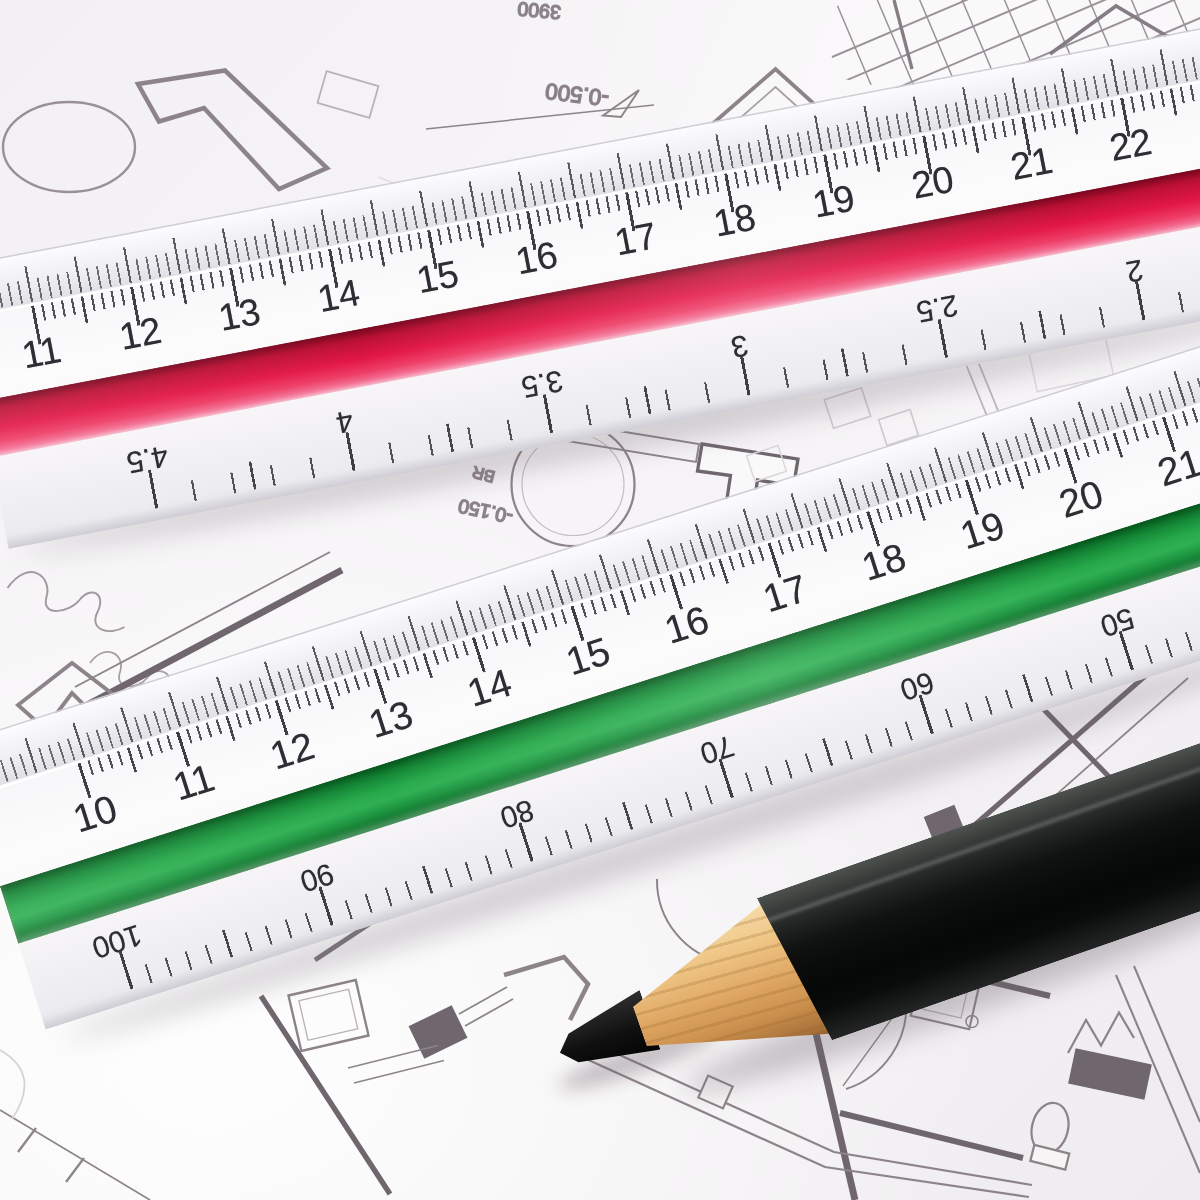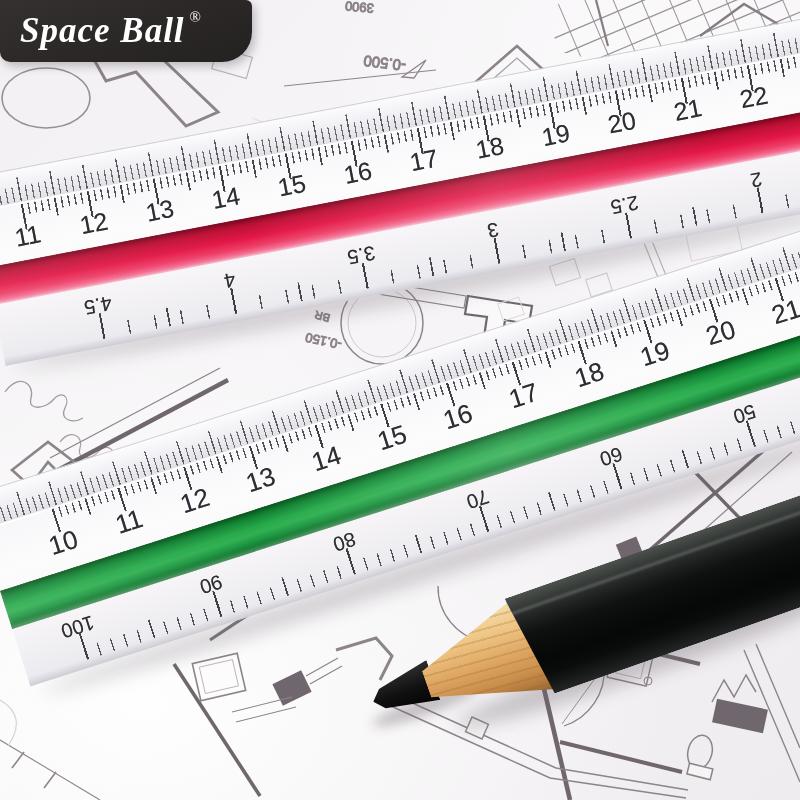--- a/index.html
+++ b/index.html
@@ -311,18 +311,14 @@
   </div>
 
   <div class="pencil">
     <div class="pshadow"></div>
     <div class="tipshadow"></div>
     <div class="lead"></div>
     <div class="wood"></div>
     <div class="pbody"></div>
   </div>
 
-  <div class="logo">
-    <span class="brandtext">Space Ball</span>
-    <sup>®</sup>
-  </div>
 
 </div>
 
 </body></html>

